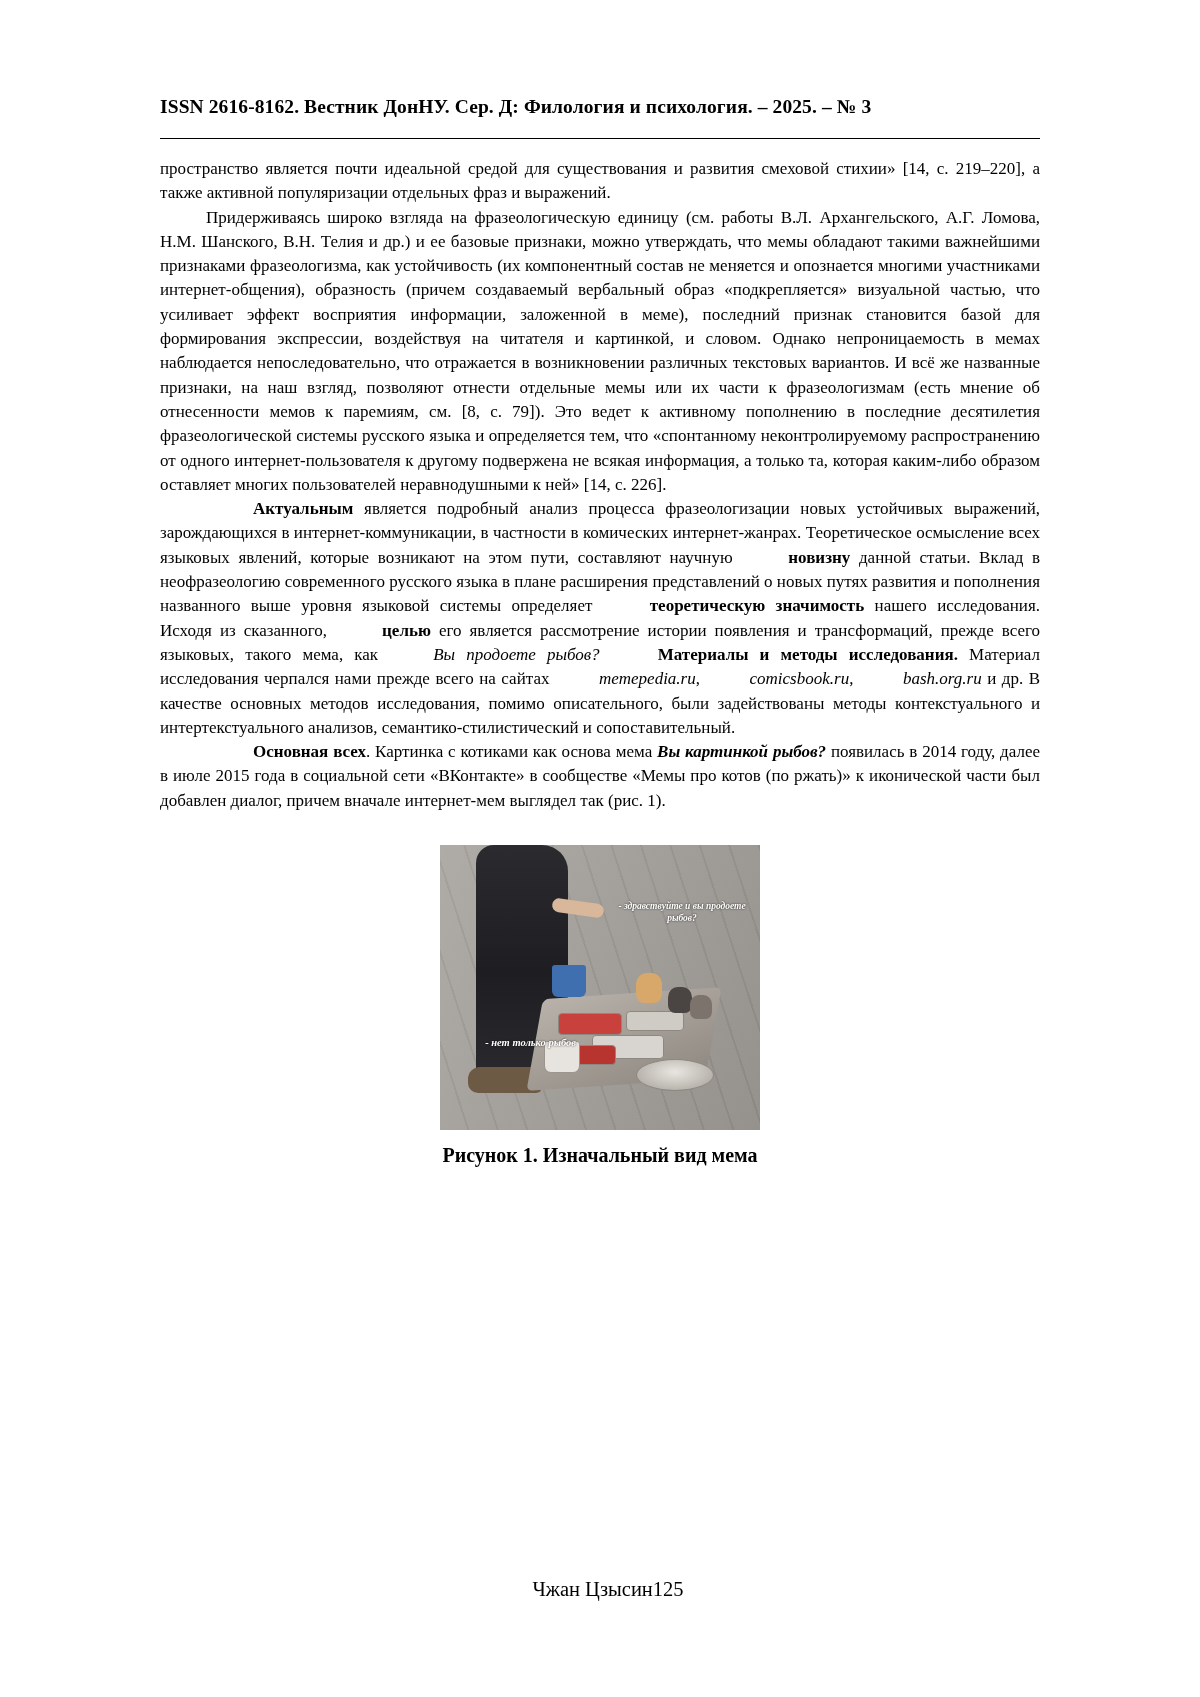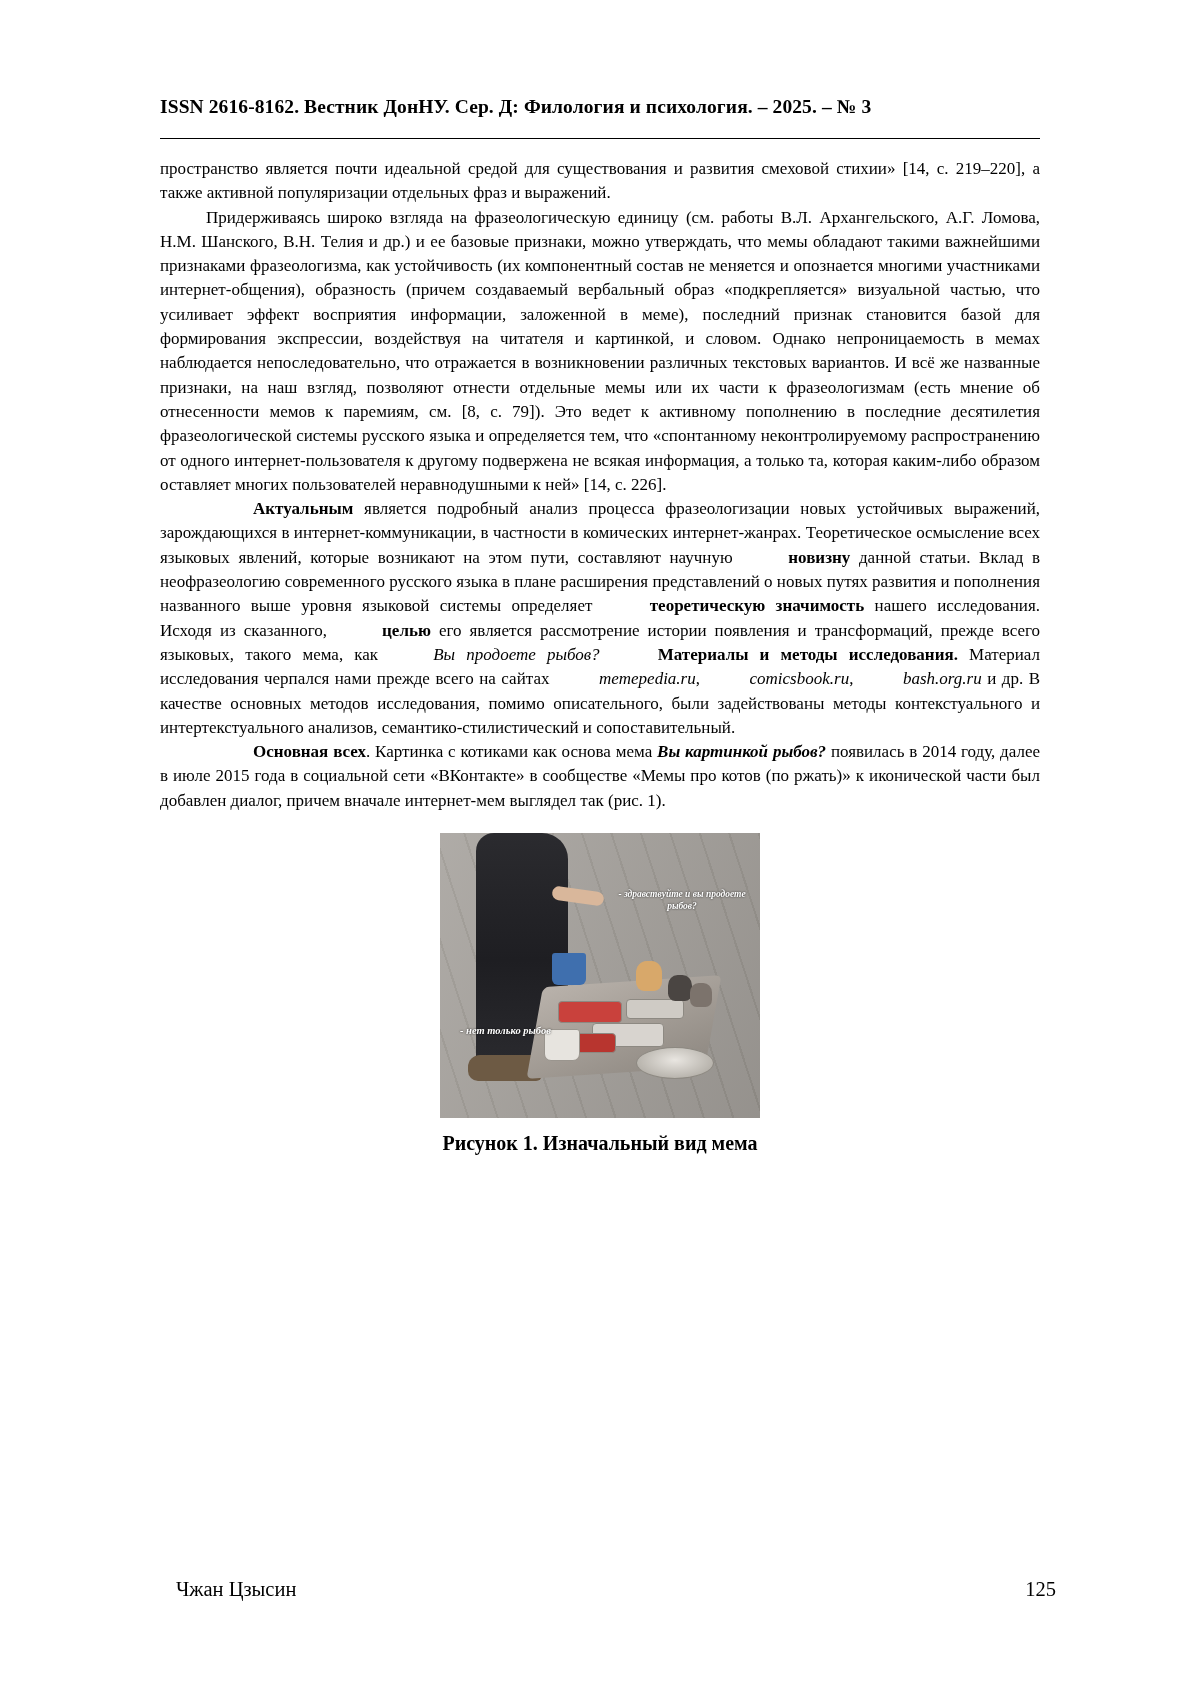--- a/index.html
+++ b/index.html
@@ -55,20 +55,21 @@
     margin-top: 20px;
     text-align: center;
   }
   .figure-image {
     display: inline-block;
     width: 320px;
     height: 285px;
     position: relative;
     overflow: hidden;
     background: #9a9793;
+    margin-top: 12px;
   }
   
   .fi-ground {
     position: absolute;
     left: 0; top: 0; right: 0; bottom: 0;
     background:
       linear-gradient(115deg, rgba(255,255,255,0.10) 0%, rgba(0,0,0,0.10) 100%),
       repeating-linear-gradient(72deg, #a6a29d 0px, #a6a29d 26px, #9b9791 26px, #9b9791 28px),
       repeating-linear-gradient(162deg, rgba(0,0,0,0.05) 0px, rgba(0,0,0,0.05) 30px, rgba(255,255,255,0.05) 30px, rgba(255,255,255,0.05) 32px);
   }
@@ -160,38 +161,37 @@
   .fi-text-bottom {
     position: absolute;
     left: 20px; top: 192px;
     width: 116px;
     font-family: "Liberation Serif", "DejaVu Serif", serif;
     font-style: italic;
     font-weight: bold;
     font-size: 10.5px;
     color: #ffffff;
     text-shadow: 0 0 2px rgba(0,0,0,0.85);
-    text-align: left;
+    text-align: right;
   }
   .figure-caption {
     margin-top: 10px;
     font-size: 20px;
     font-weight: bold;
     text-align: center;
   }
   .footer {
     position: absolute;
     left: 160px;
     right: 144px;
     bottom: 96px;
     display: flex;
-    justify-content: space-between;
+    justify-content: center;
     align-items: baseline;
     font-size: 20.5px;
-    margin-left: 16px;
   }
 </style>
 </head>
 <body>
 
 <div class="page">
 
   <div class="content">
 
     <div class="running-head">ISSN 2616-8162. Вестник ДонНУ. Сер. Д: Филология и психология. – 2025. – № 3</div>

